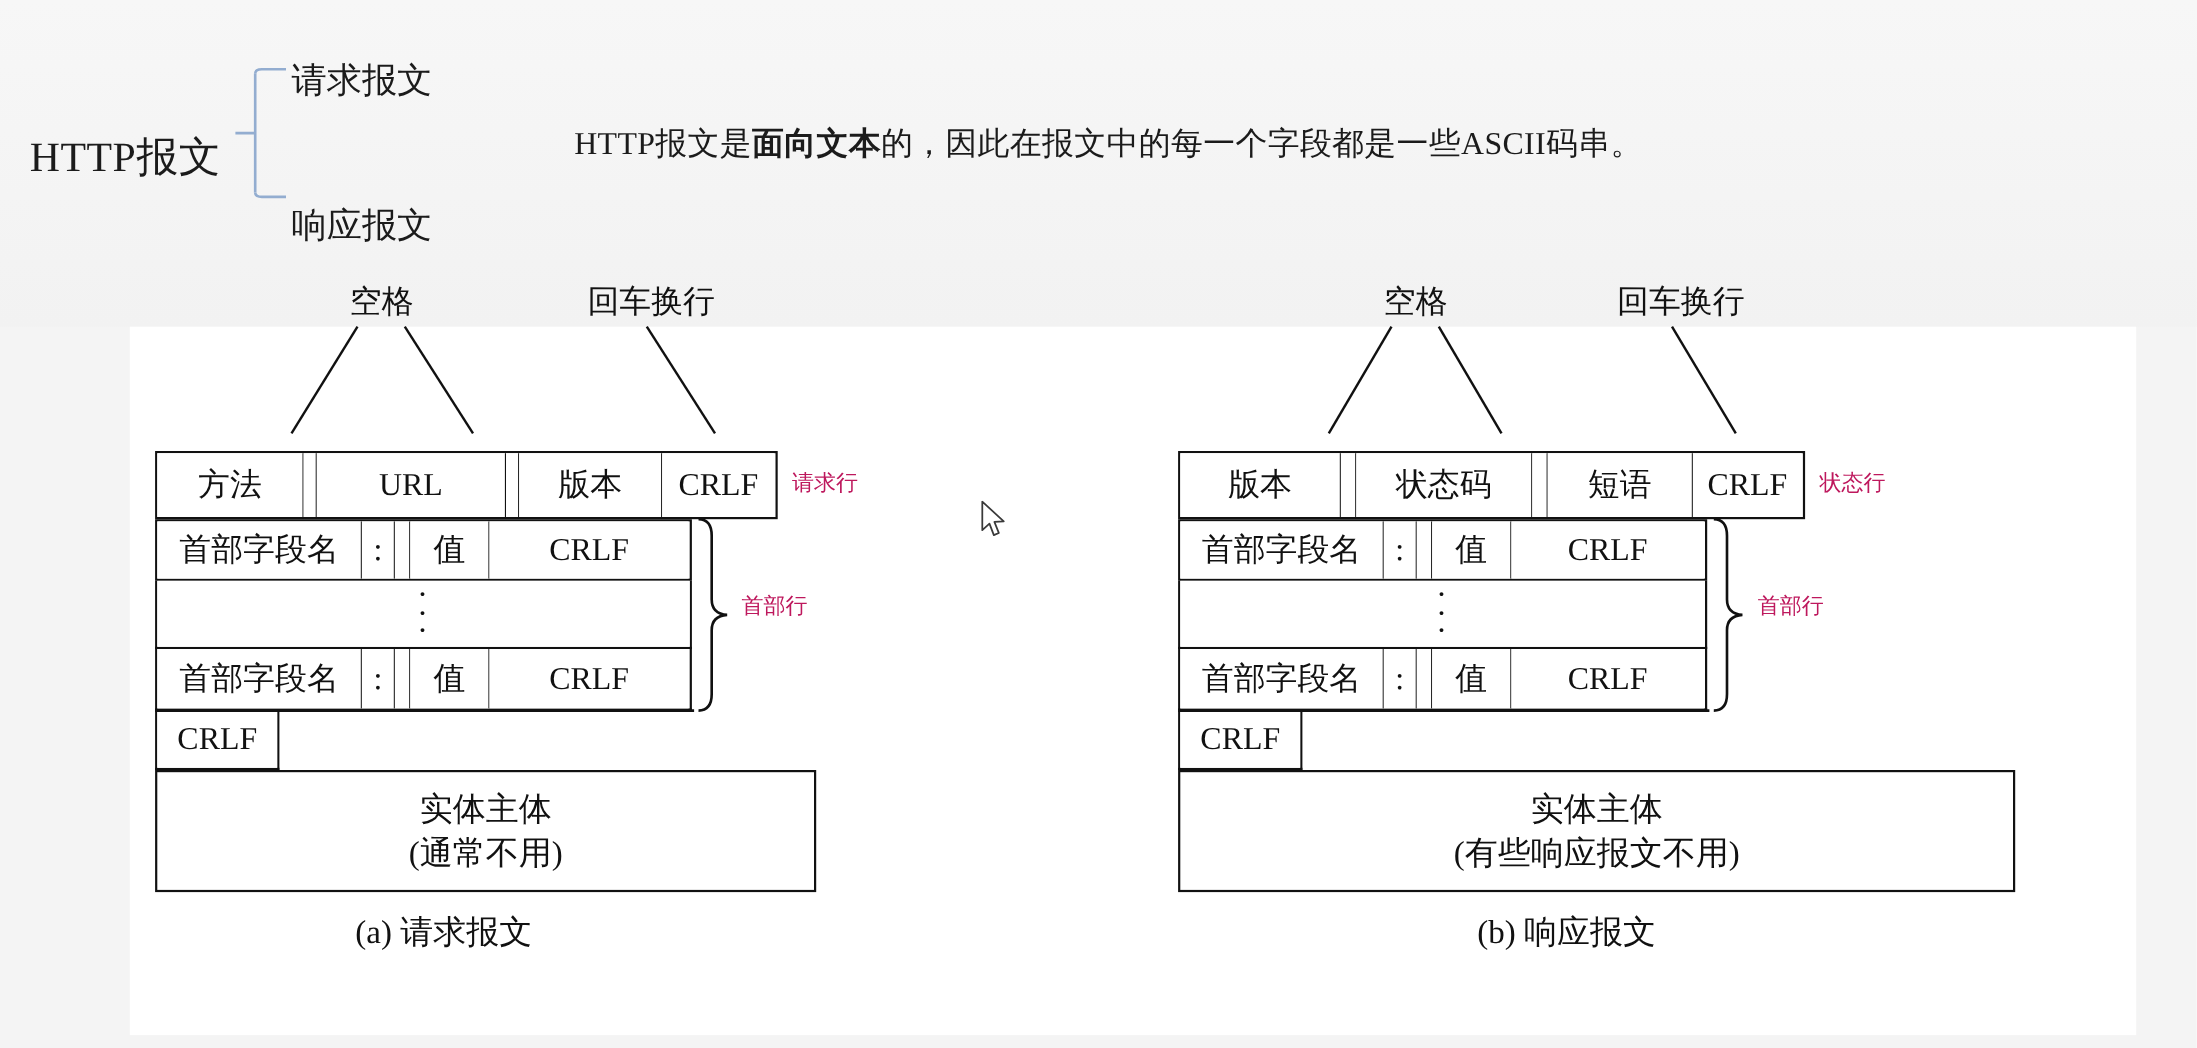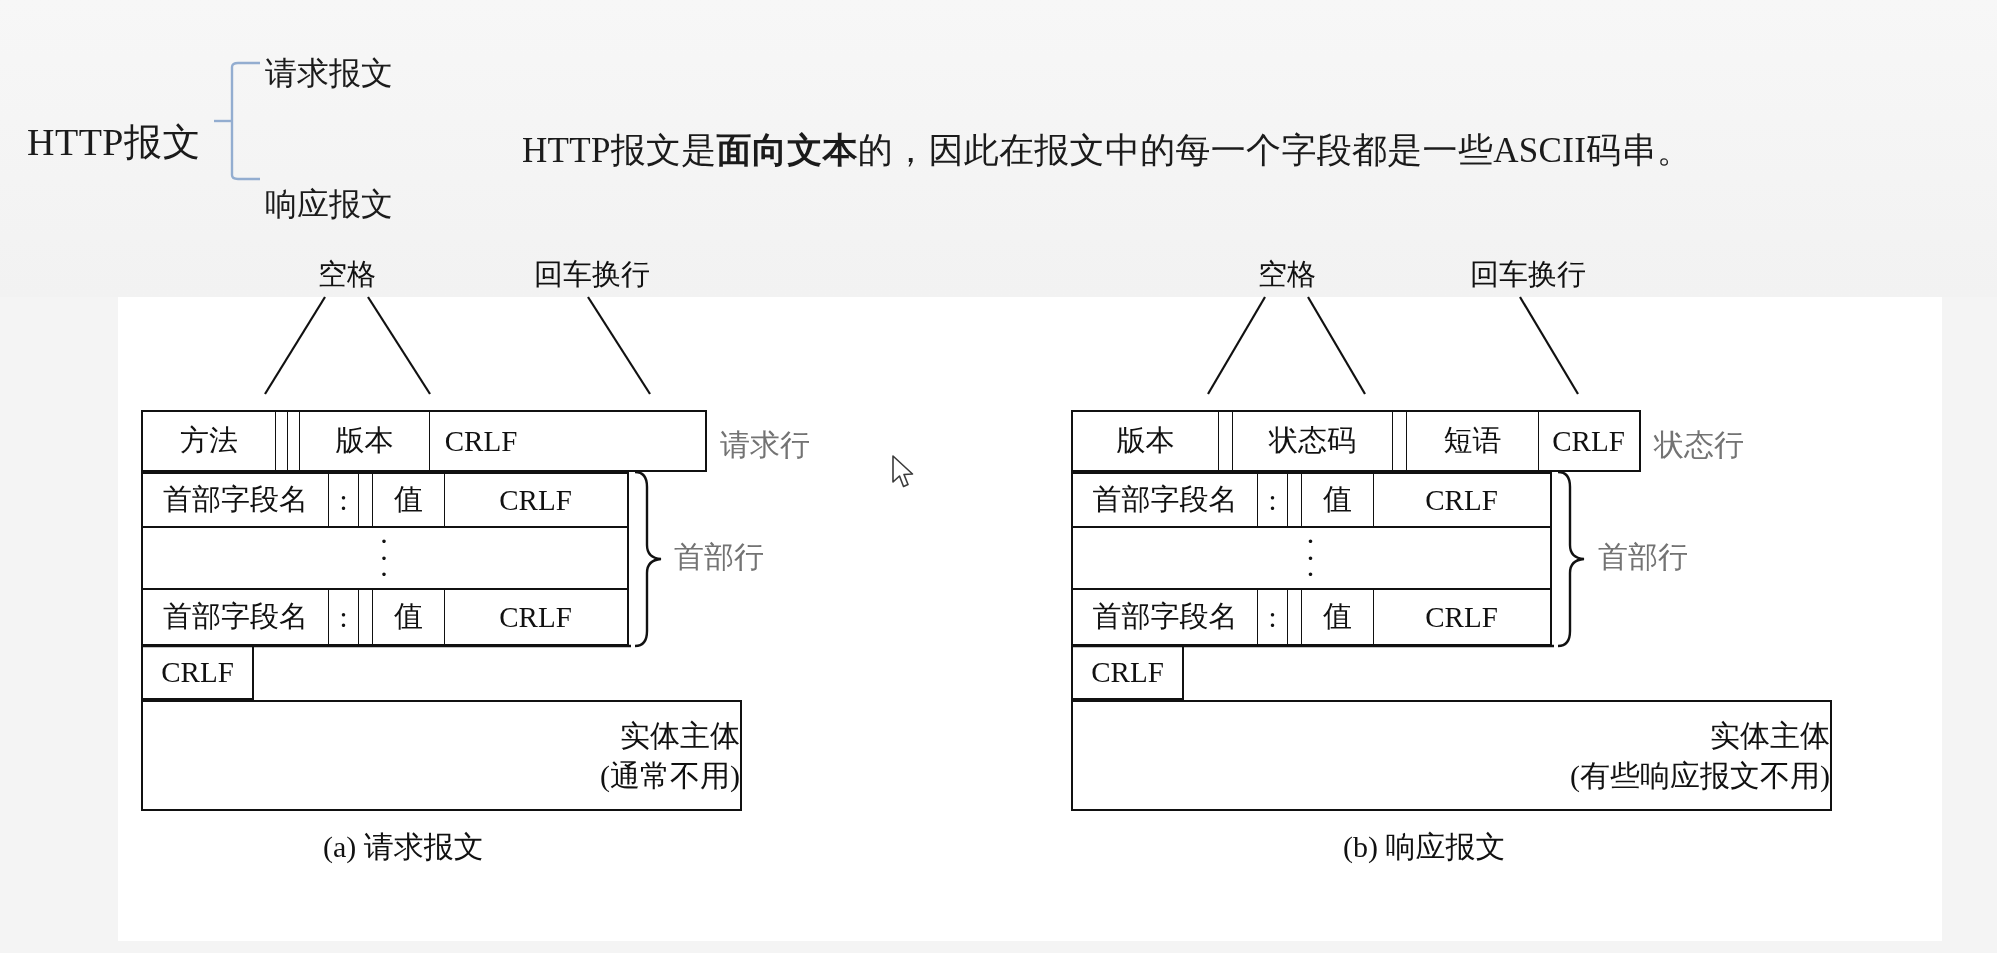--- a/index.html
+++ b/index.html
@@ -16,21 +16,21 @@
 
   .mm-root{position:absolute;left:27px;top:117px;font-size:38px;letter-spacing:0.5px;
     white-space:nowrap;color:#1b1b1b;}
   .mm-child{position:absolute;font-size:32px;white-space:nowrap;color:#1b1b1b;}
   #mm-child-0{left:265px;top:52px;}
   #mm-child-1{left:265px;top:183px;}
 
   
   #mm-bracket{position:absolute;left:212px;top:55px;}
 
-  .headline{position:absolute;left:522px;top:127px;font-size:35px;white-space:nowrap;
+  .headline{position:absolute;left:522px;top:111px;font-size:29px;white-space:nowrap;
     color:#1b1b1b;letter-spacing:0.3px;}
   .headline b{font-weight:bold;}
 
   
   #figure-panel{position:absolute;left:118px;top:297px;width:1824px;height:644px;
     background:#ffffff;}
 
   .fig{position:absolute;top:0;height:644px;}
   #fig-a{left:0px;width:900px;}
   #fig-b{left:940px;width:884px;}
@@ -41,23 +41,23 @@
 
   .startline{height:62px;border:2.5px solid #111;}
   .hdrrow{height:56px;border:2.5px solid #111;border-top:none;}
   .hdrrow.first{border-top:2.5px solid #111;}
 
   .dots{font-size:30px;letter-spacing:2px;line-height:0.55;display:flex;
     flex-direction:column;align-items:center;justify-content:center;color:#111;}
   .dots span{display:block;}
 
   .bodybox{border:2.5px solid #111;display:flex;flex-direction:column;
-    align-items:flex-end;justify-content:center;font-size:30px;line-height:1.32;color:#111;}
-
-  .sidelabel{position:absolute;font-size:30px;white-space:nowrap;color:#737373;}
+    align-items:center;justify-content:center;font-size:30px;line-height:1.32;color:#111;}
+
+  .sidelabel{position:absolute;font-size:20px;white-space:nowrap;color:#be185d;}
   .caption{position:absolute;font-size:30px;white-space:nowrap;color:#111;}
   .annot{position:absolute;font-size:29px;white-space:nowrap;color:#111;margin-left:12px;}
 
   .leader{position:absolute;}
   .brace{position:absolute;}
 
   
   #cursor{position:absolute;left:891px;top:455px;width:26px;height:34px;}
 </style>
 </head>
@@ -91,20 +91,21 @@
 
     <svg class="leader" style="left:0px;top:-8px;" width="620" height="124">
       <path d="M207 8 L147 105" stroke="#111" stroke-width="2.2" fill="none"></path>
       <path d="M250 8 L312 105" stroke="#111" stroke-width="2.2" fill="none"></path>
       <path d="M470 8 L532 105" stroke="#111" stroke-width="2.2" fill="none"></path>
     </svg>
 
     <div class="row startline" style="left:23px;top:113px;width:566px;">
       <div class="cell sep" style="width:133px;font-family:Liberation Serif, serif;">方法</div>
       <div class="cell sep" style="width:12px;"></div>
+      <div class="cell sep" style="width:172px;">URL</div>
       <div class="cell sep" style="width:12px;"></div>
       <div class="cell sep" style="width:130px;">版本</div>
       <div class="cell" style="width:102px;">CRLF</div>
     </div>
     <div class="sidelabel" style="left:602px;top:128px;">请求行</div>
 
     <div class="row hdrrow first" style="left:23px;top:175px;width:488px;">
       <div class="cell sep" style="width:186px;">首部字段名</div>
       <div class="cell sep" style="width:30px;">:</div>
       <div class="cell sep" style="width:14px;"></div>

